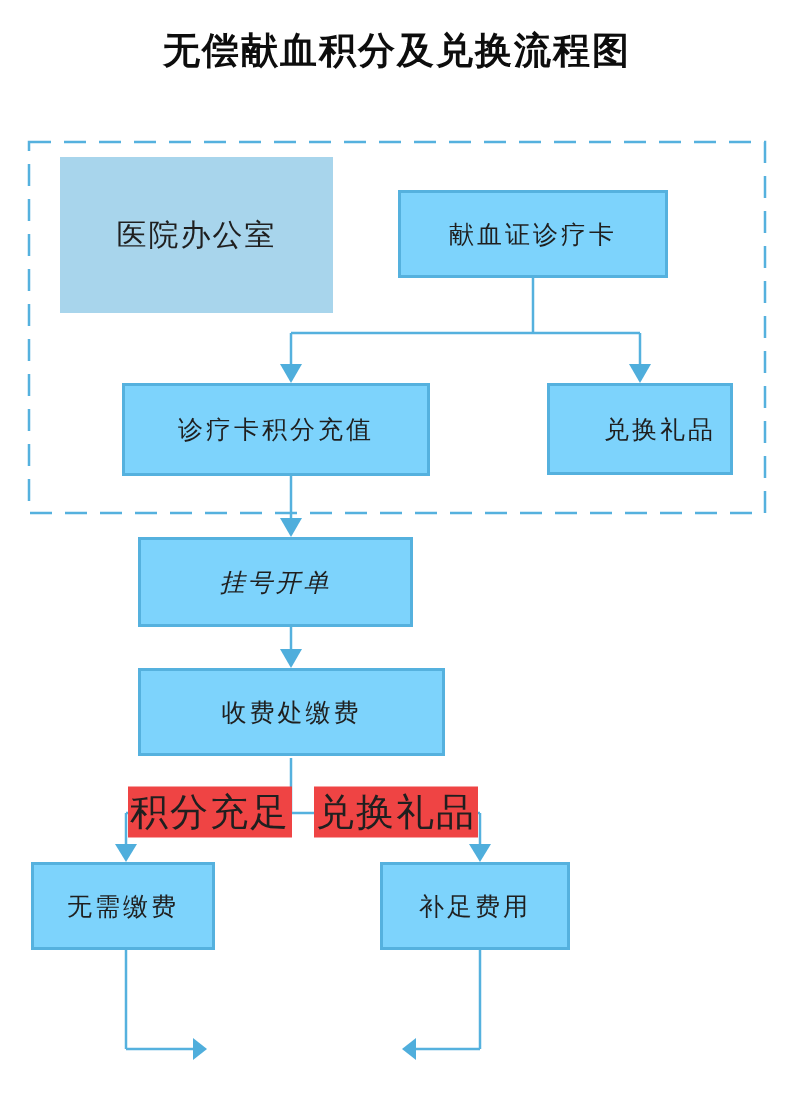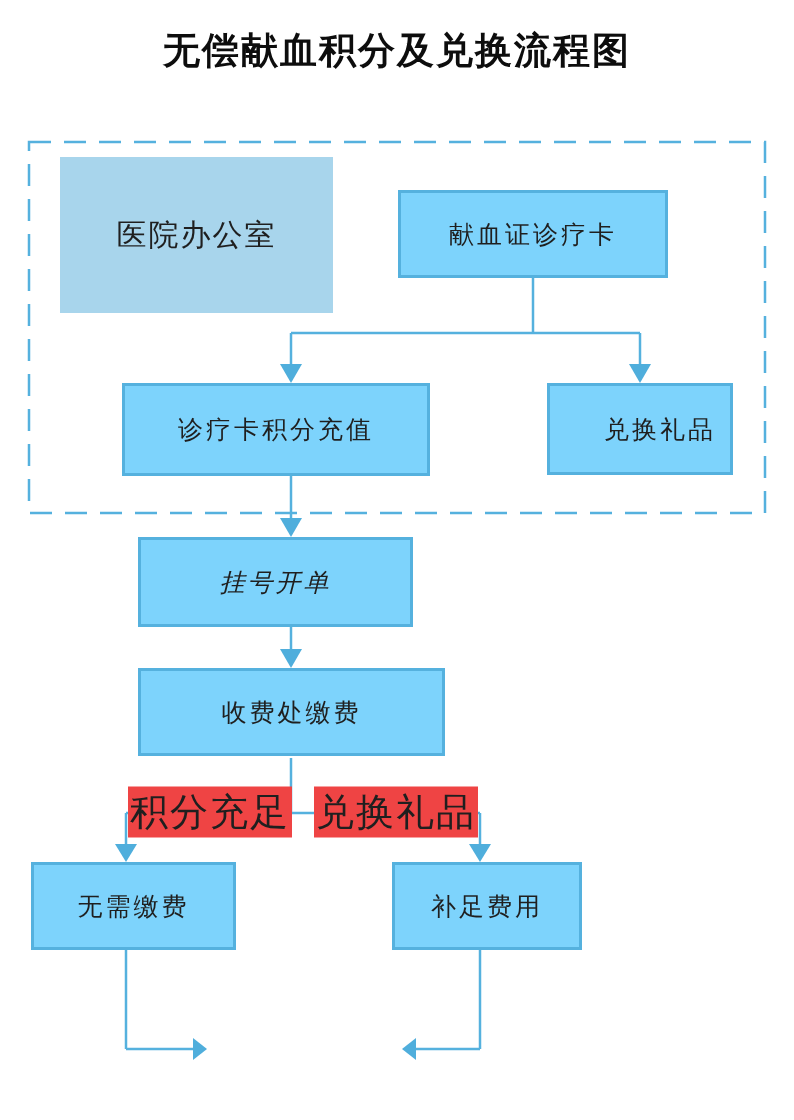--- a/index.html
+++ b/index.html
@@ -75,22 +75,22 @@
     justify-content: center;
     gap: 34px;
     font-size: 30px;
     letter-spacing: 2px;
   }
   .node-donation-card { left: 398px; top: 190px; width: 270px; height: 88px; }
   .node-recharge      { left: 122px; top: 383px; width: 308px; height: 93px; }
   .node-gift          { left: 547px; top: 383px; width: 186px; height: 92px; padding-left: 40px; }
   .node-register      { left: 138px; top: 537px; width: 275px; height: 90px; font-style: italic; }
   .node-pay           { left: 138px; top: 668px; width: 307px; height: 88px; }
-  .node-no-pay        { left: 31px;  top: 862px; width: 205px; height: 88px; font-family: Liberation Serif, serif; }
-  .node-make-up       { left: 392px; top: 862px; width: 190px; height: 88px; }
+  .node-no-pay        { left: 31px;  top: 862px; width: 184px; height: 88px; font-family: Liberation Serif, serif; }
+  .node-make-up       { left: 380px; top: 862px; width: 190px; height: 88px; }
   .node-outpatient    { left: 207px; top: 1003px; width: 195px; height: 92px; }
   .branch-label {
     position: absolute;
     transform: translate(-50%, -50%);
     font-size: 38px;
     letter-spacing: 2px;
     white-space: nowrap;
     background: #ef4444;
     padding: 0 2px;
   }

